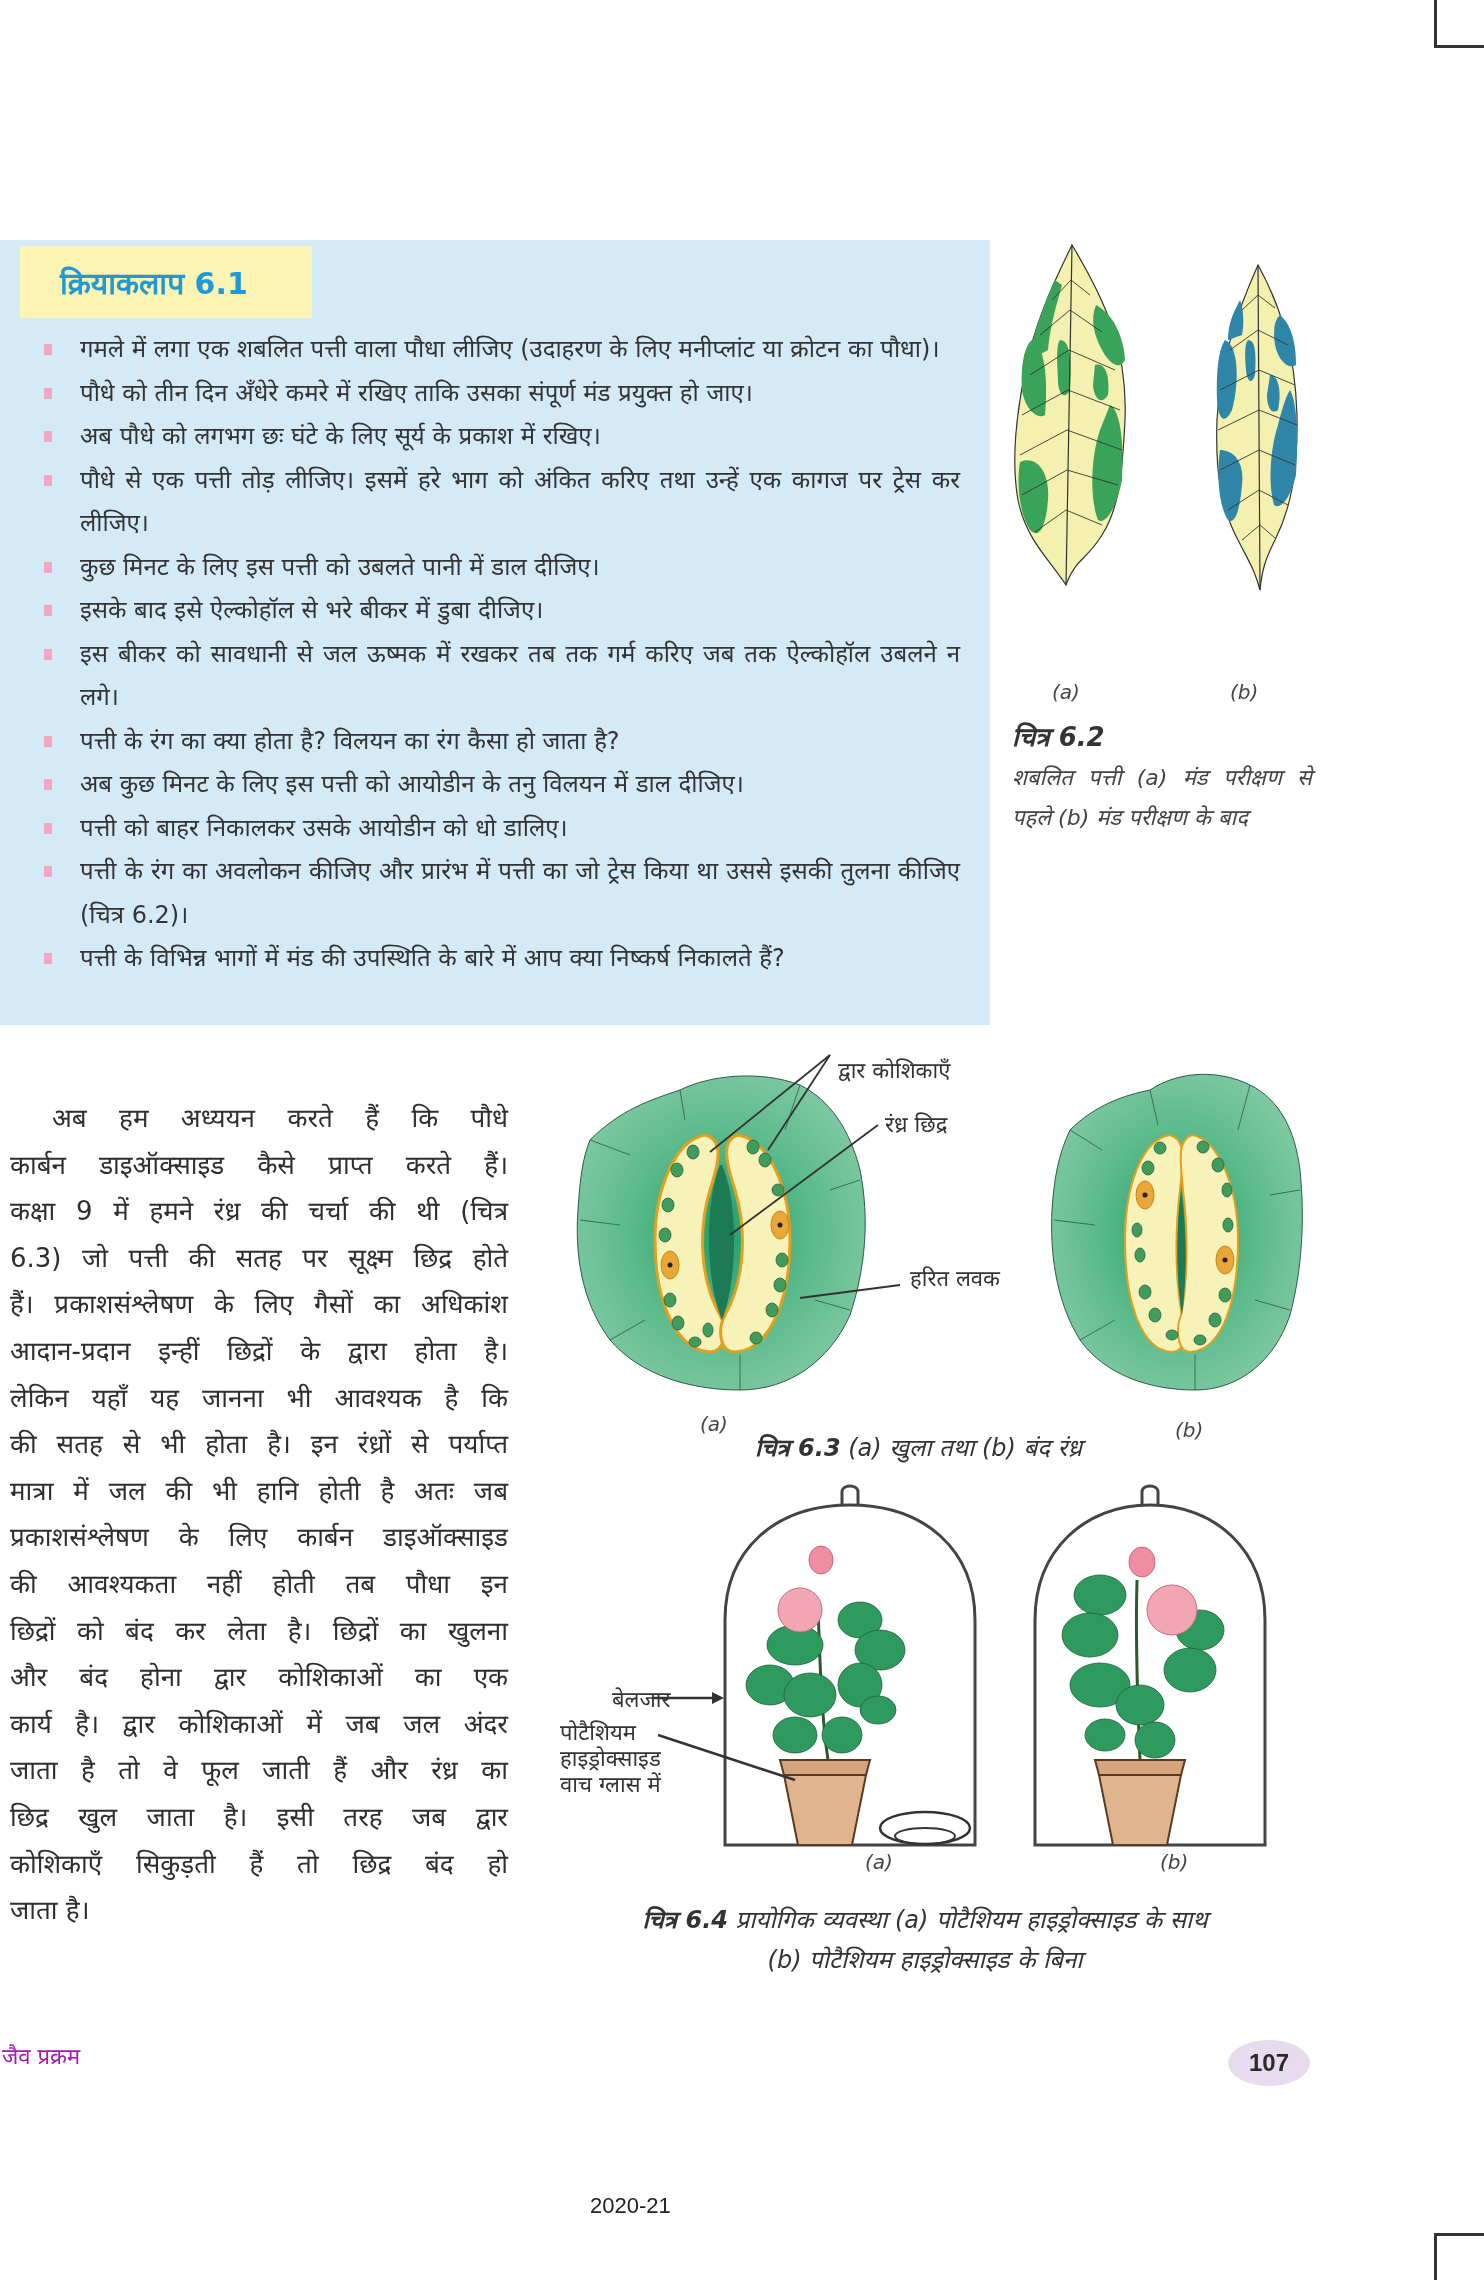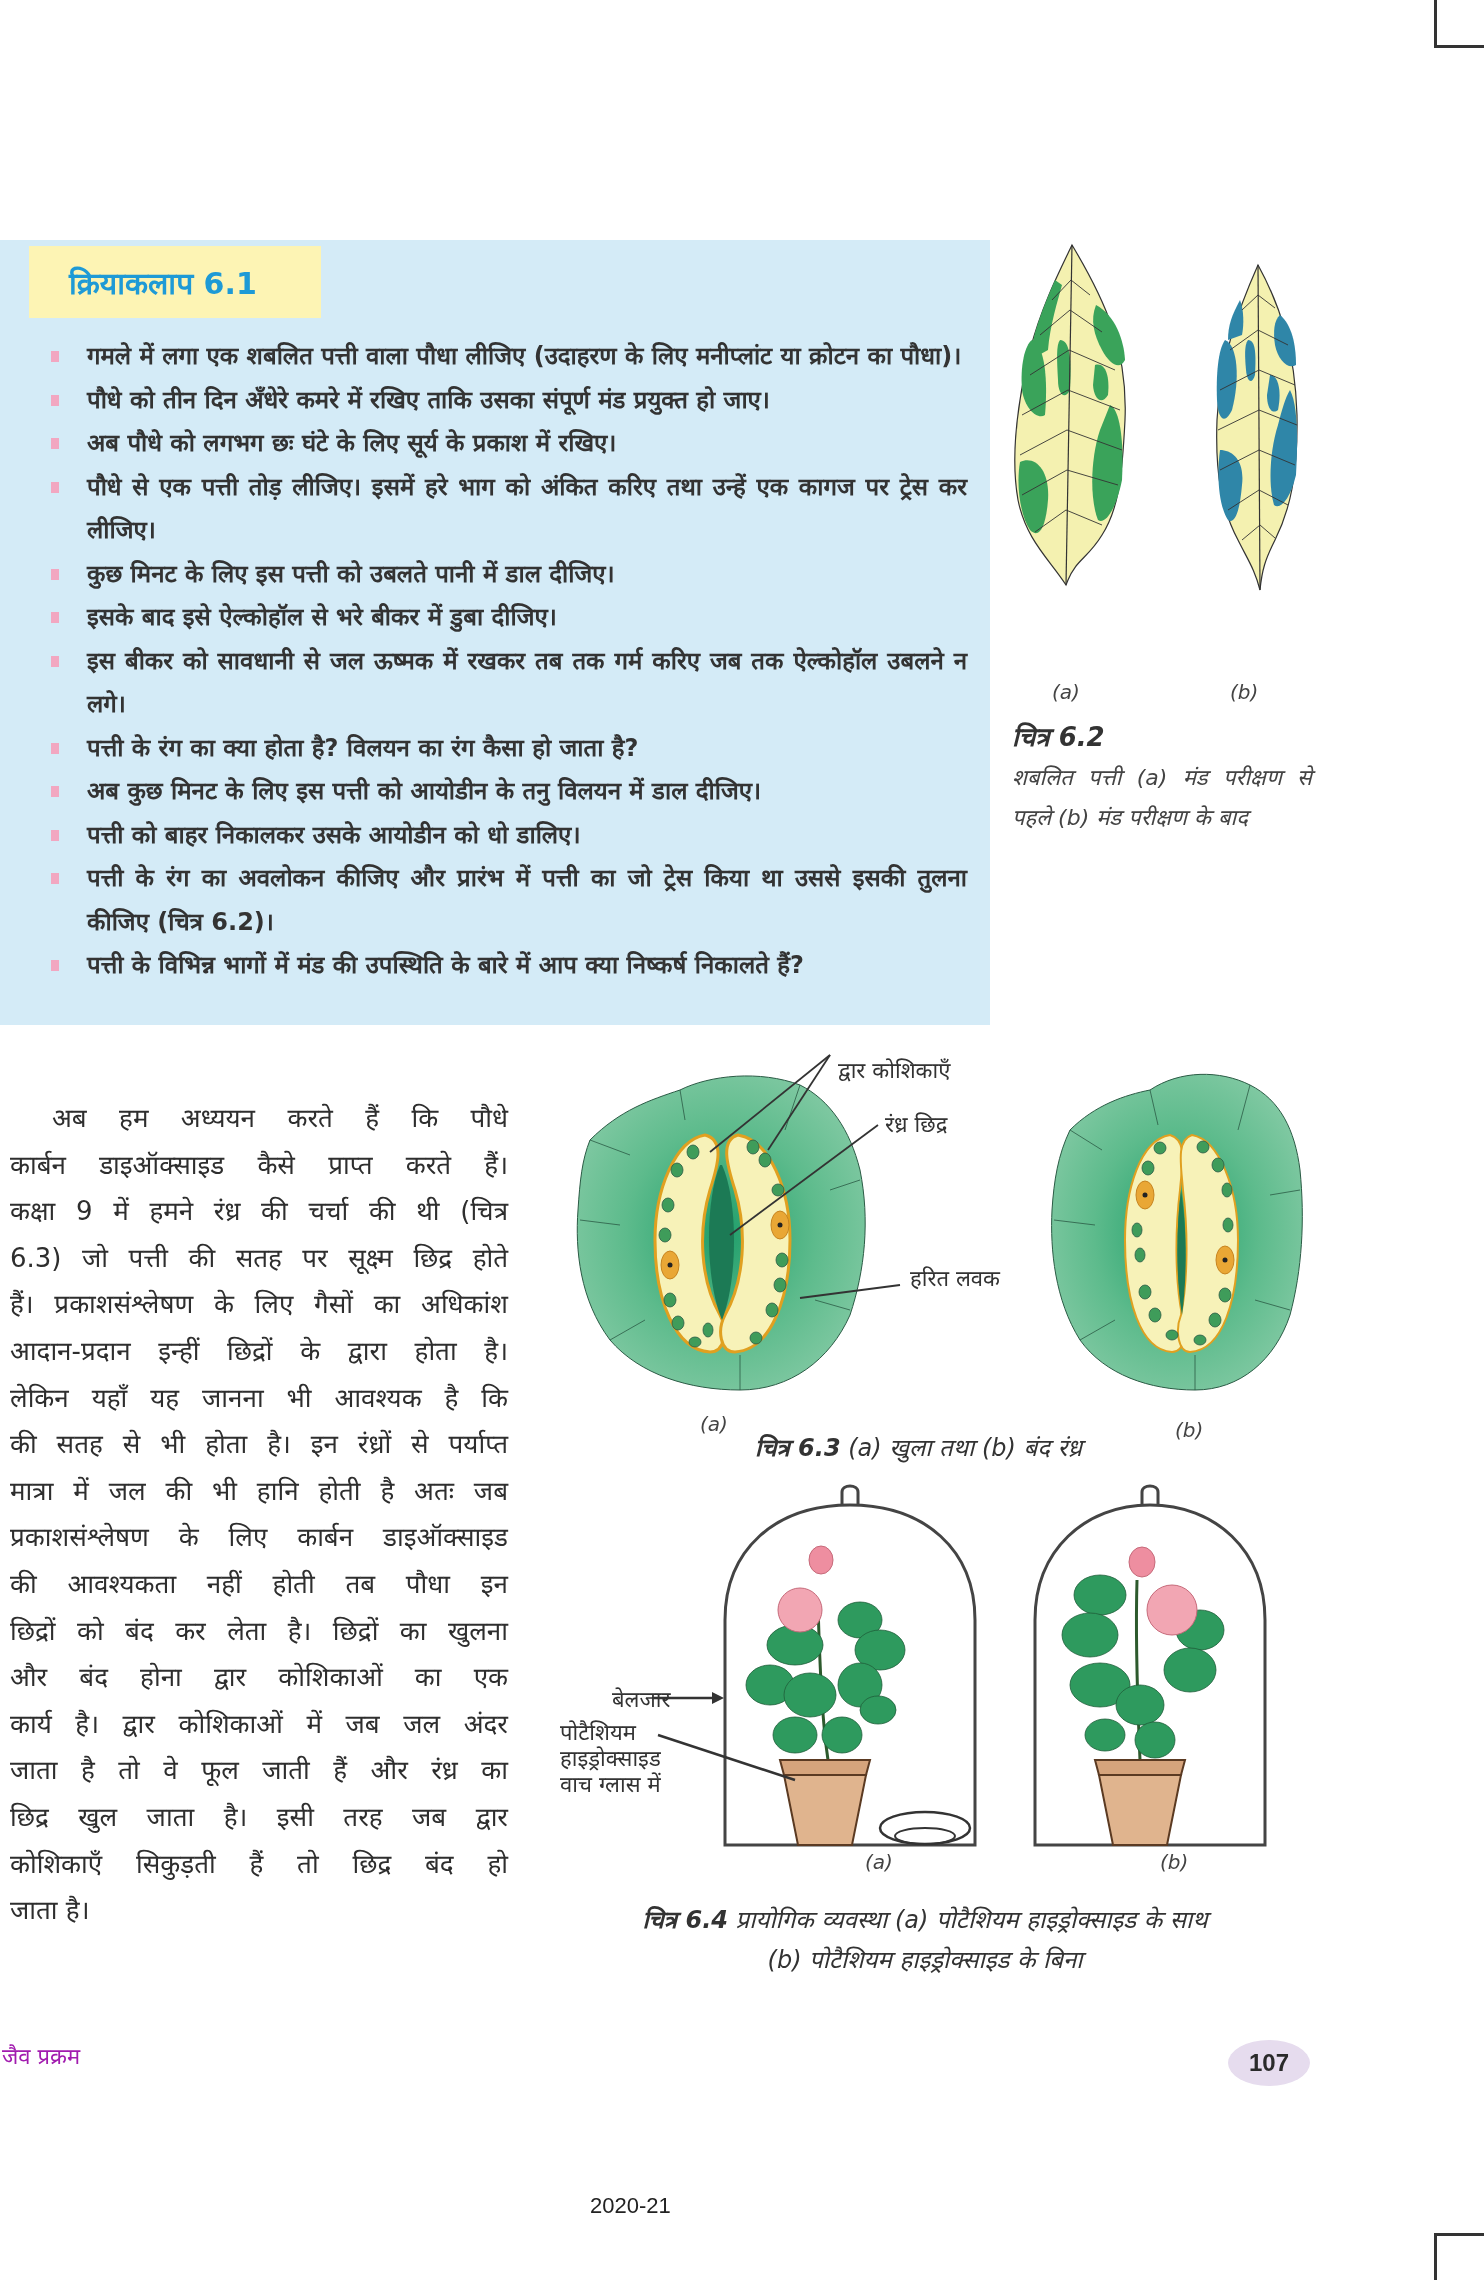--- a/index.html
+++ b/index.html
@@ -9,24 +9,24 @@
     font-family:"DejaVu Sans", "Liberation Sans", sans-serif;
   }
   .corner-mark-top { position:absolute; left:1434px; top:0; width:50px; height:48px;
     border-left:3px solid #333; border-bottom:3px solid #333; box-sizing:border-box; }
   .corner-mark-bottom { position:absolute; left:1434px; top:2233px; width:50px; height:47px;
     border-left:3px solid #333; border-top:3px solid #333; box-sizing:border-box; }
 
   
   .activity { position:absolute; left:0; top:240px; width:990px; height:785px;
     background:#d4ebf7; }
-  .activity-title-box { position:absolute; left:29px; top:6px; width:292px; height:72px;
+  .activity-title-box { position:absolute; left:20px; top:6px; width:292px; height:72px;
     background:#fdf4b4; display:flex; align-items:center; padding-left:40px; box-sizing:border-box; }
   .activity-title { color:#1e9ad6; font-size:30px; font-weight:bold; white-space:nowrap; }
-  .activity-list { position:absolute; left:0; top:88px; width:960px; margin:7px; padding:0; list-style:none;font-weight:bold; }
+  .activity-list { position:absolute; left:0; top:88px; width:960px; margin:0; padding:0; list-style:none; }
   .activity-list li { position:relative; padding-left:80px; font-size:24px; line-height:43.5px;
     color:#333; text-align:justify; }
   .activity-list li::before { content:""; position:absolute; left:44px; top:16px; width:8px; height:11px;
     background:#f2a7c1; }
 
   
   .fig62 { position:absolute; left:990px; top:240px; width:360px; height:640px; }
   .fig62 svg { position:absolute; left:0; top:0; }
   .leaf-label { position:absolute; font-size:20px; font-style:italic; color:#444; }
   .fig-caption-title { position:absolute; left:1012px; top:718px; font-size:26px; font-weight:bold; font-style:italic; color:#333; }

